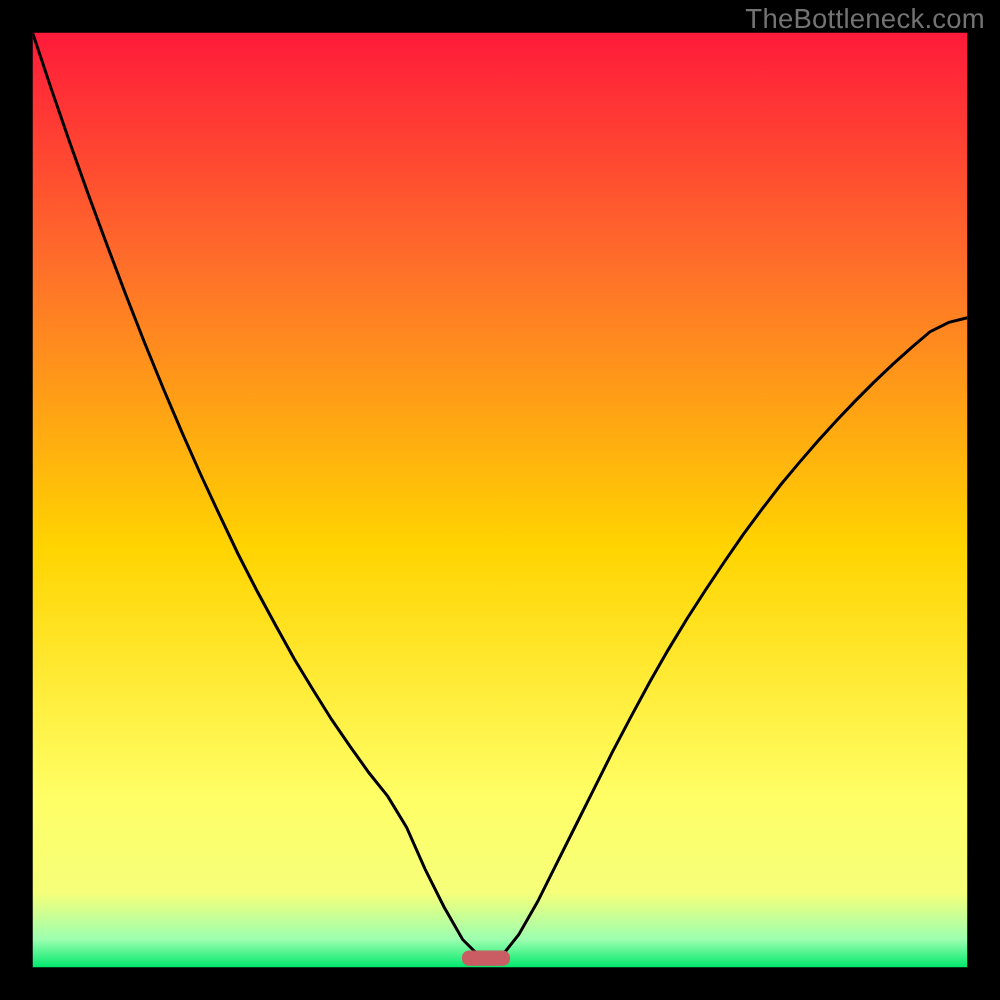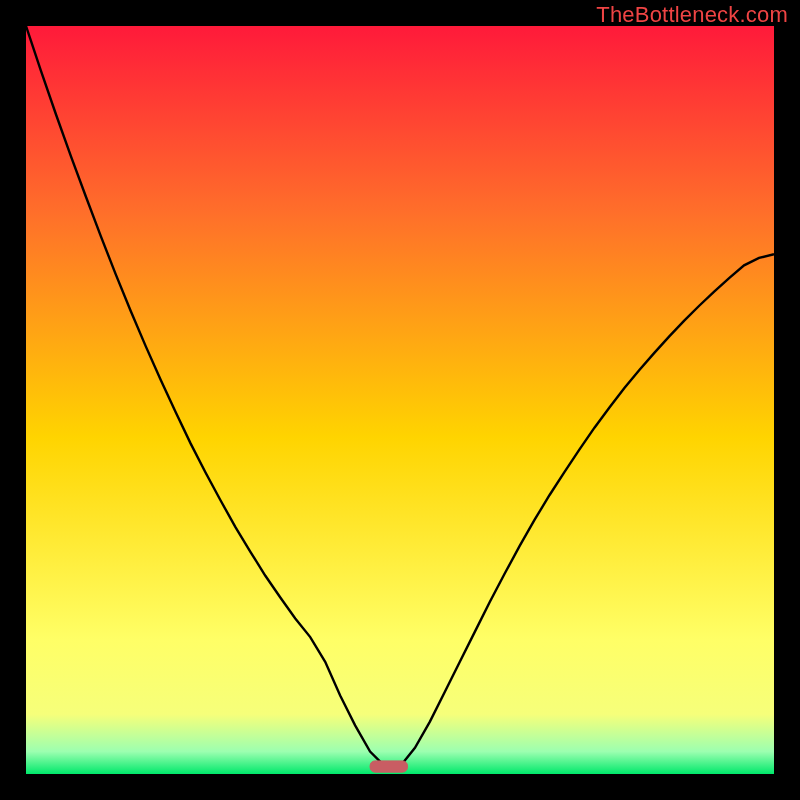--- a/index.html
+++ b/index.html
@@ -16,21 +16,21 @@
     top: 0;
     left: 0;
     width: 800px;
     height: 800px;
     background: #000;
   }
   .watermark {
     position: absolute;
     top: 2px;
     right: 12px;
-    color: #ef4444;
+    color: #737373;
     font-size: 22px;
     font-weight: 400;
     letter-spacing: 0.2px;
     user-select: none;
   }
   .plot {
     position: absolute;
     top: 26px;
     left: 26px;
     width: 748px;

